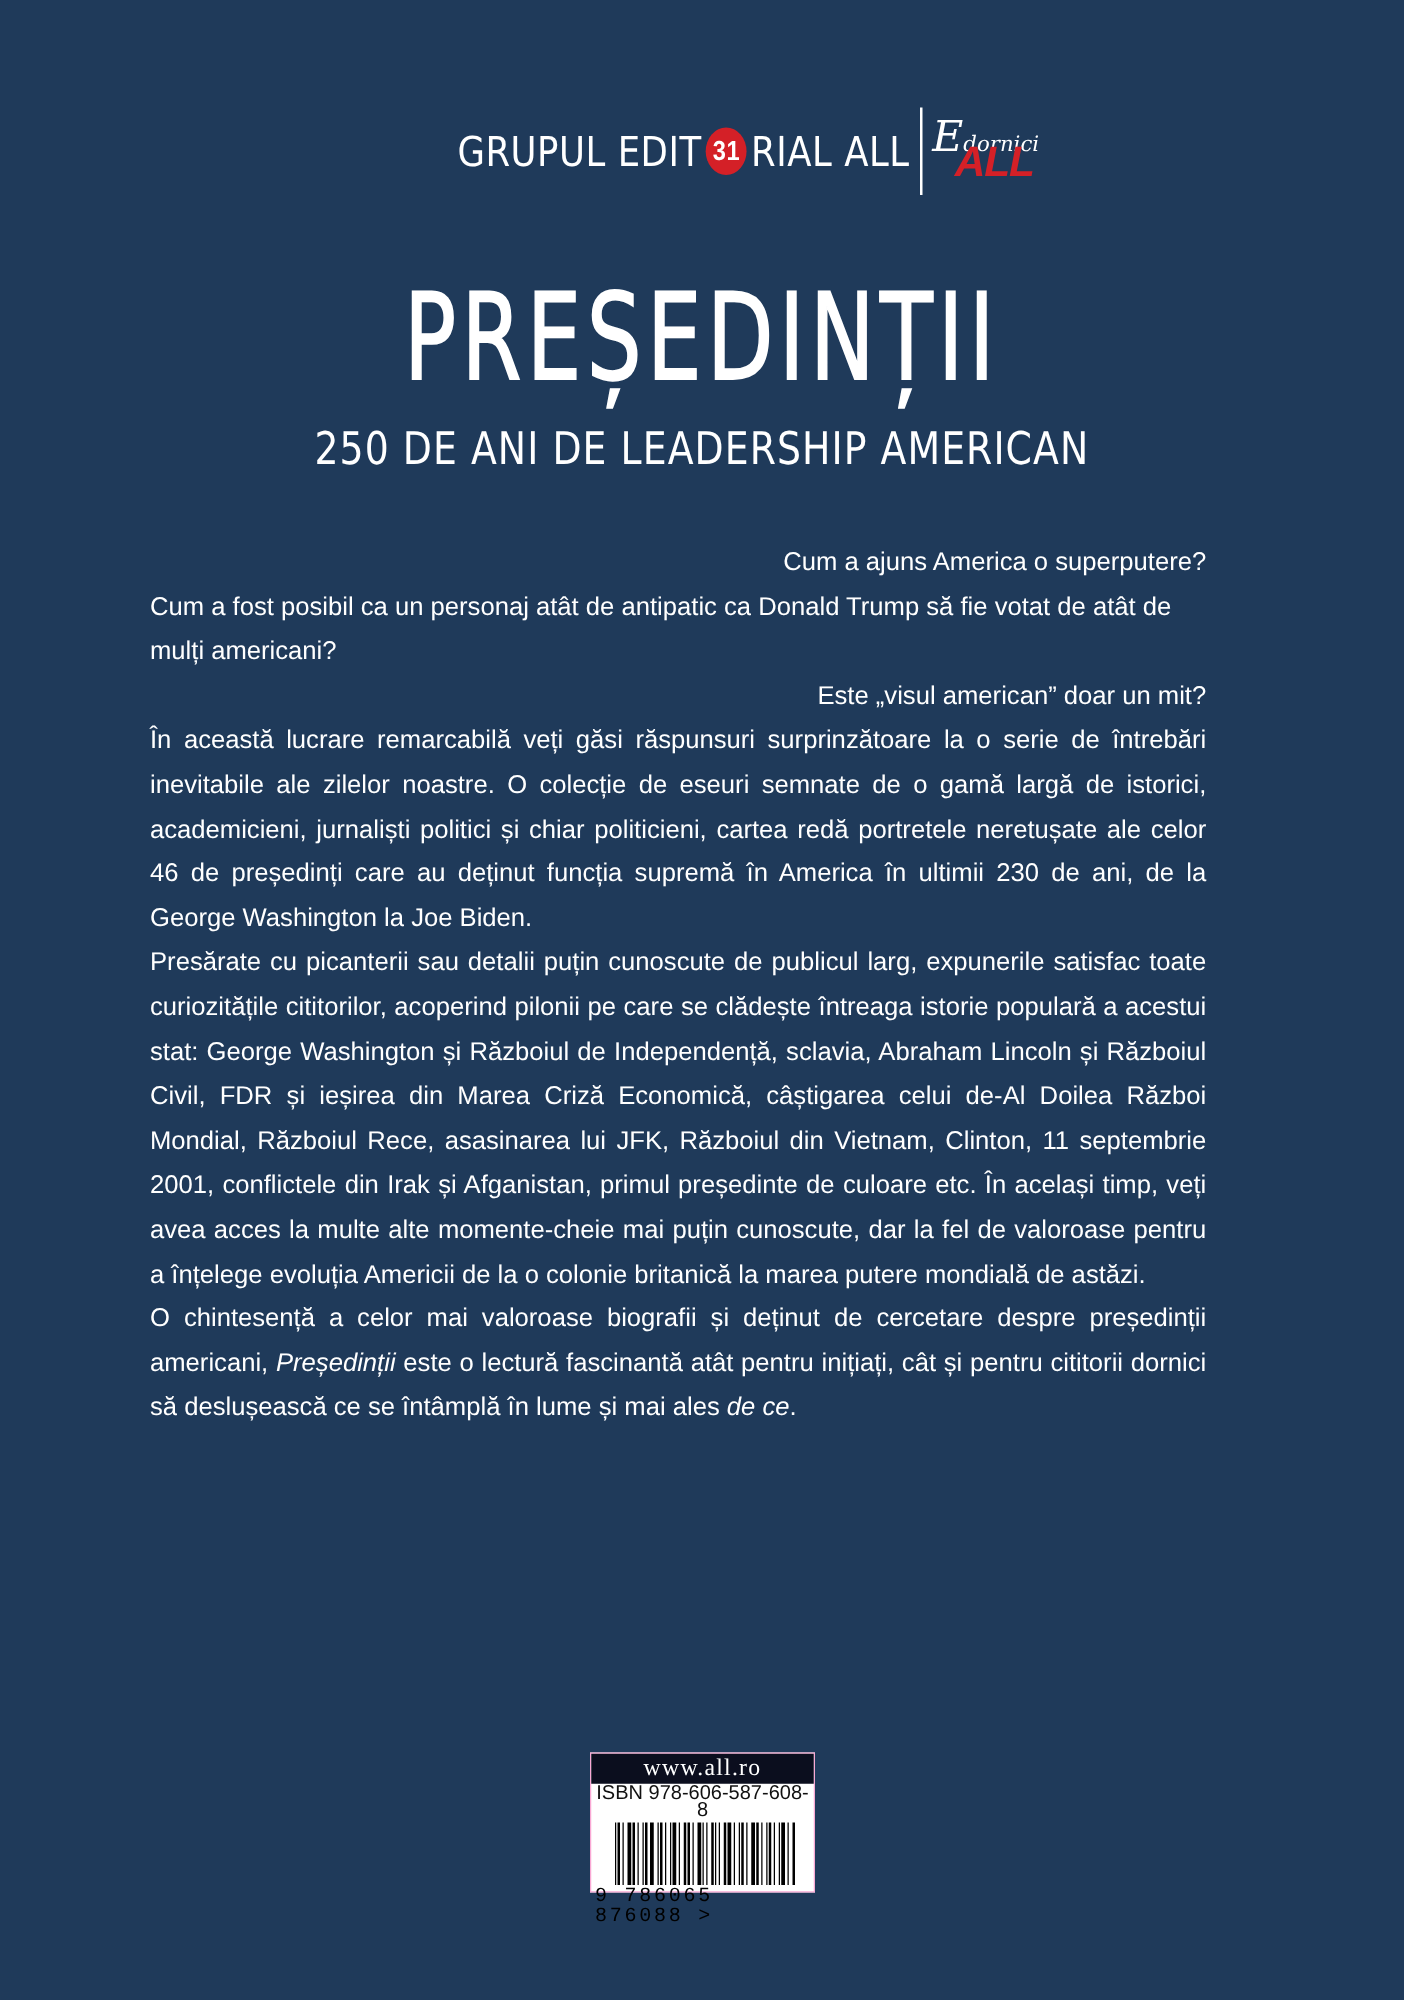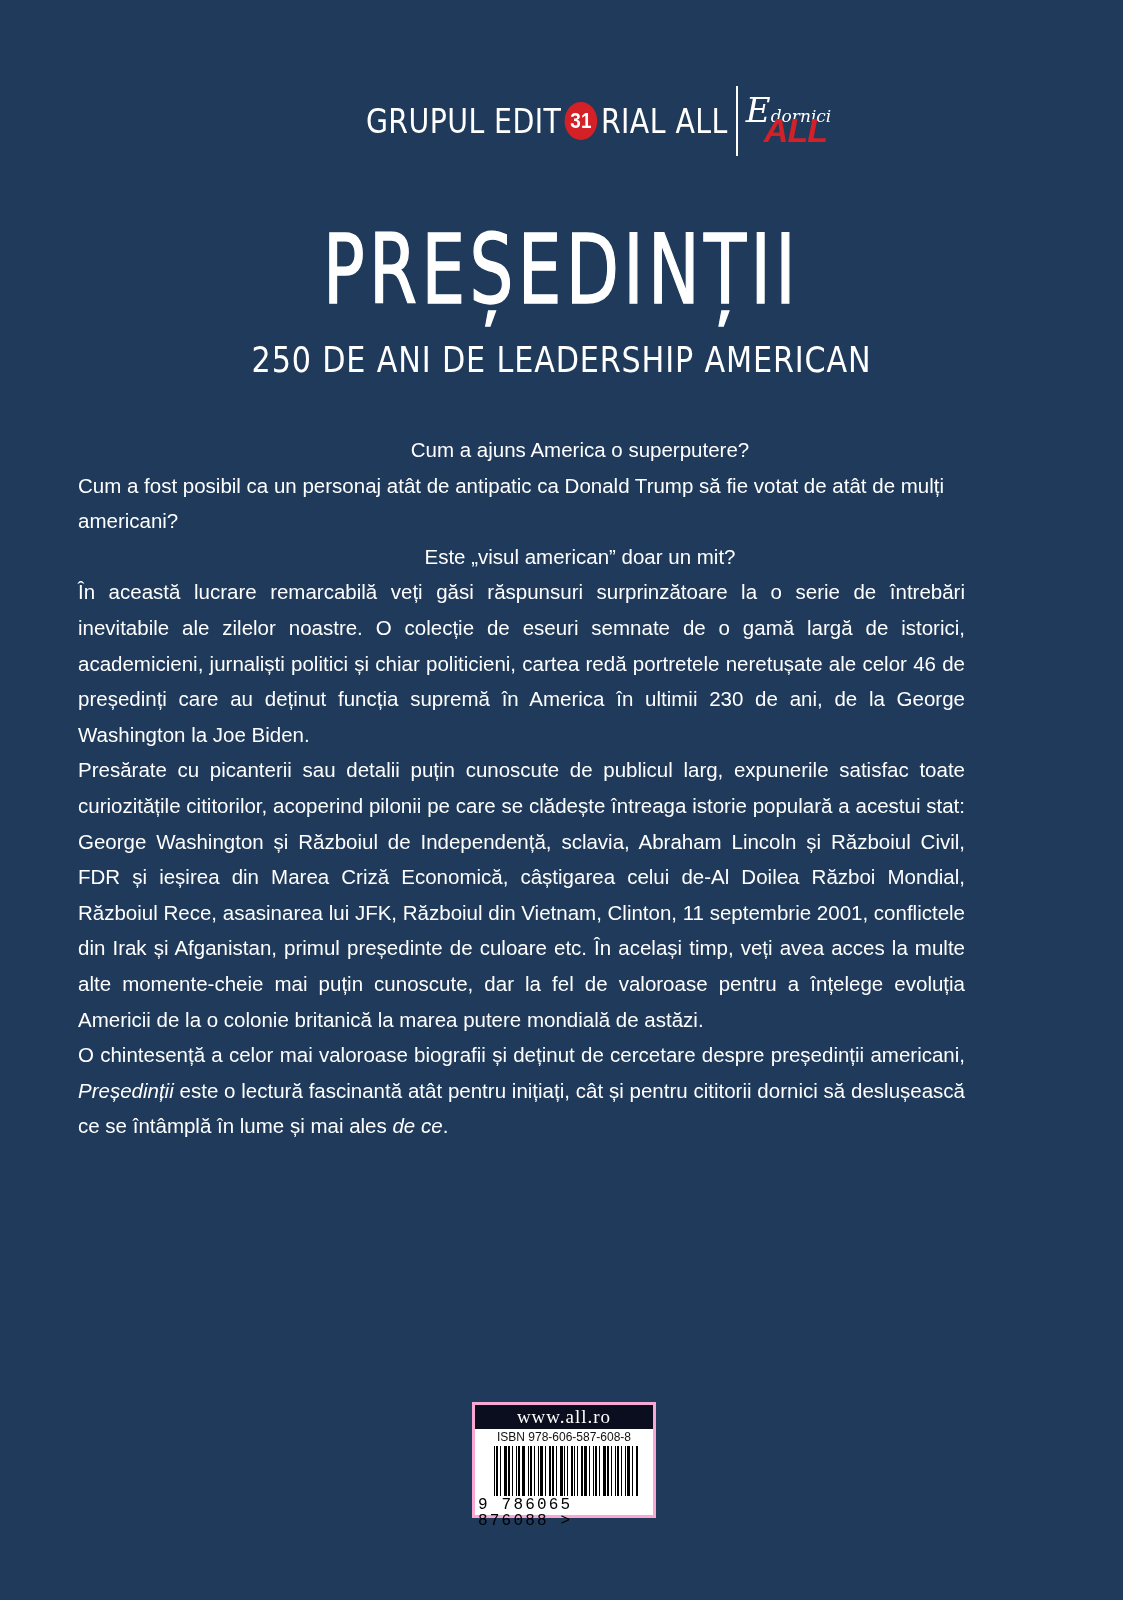--- a/index.html
+++ b/index.html
@@ -52,33 +52,33 @@
     position: absolute; top: 342px; left: 0; width: 1123px; text-align: center;
     font-family: "DejaVu Sans", sans-serif; font-size: 36px; letter-spacing: 1px;
     transform: scaleX(0.84); line-height: 1;
   }
   .blurb {
     position: absolute; top: 432px; left: 193px; width: 772px;
     font-family: "Liberation Sans", sans-serif; font-size: 20.5px; line-height: 35.6px;
     color: #ffffff;
   }
   .blurb p { margin: 0; text-indent: 2px; text-align: justify; }
-  .blurb p.q { text-align: center; }
-  .blurb p.body { margin-left: -193px; padding-left: 78px; text-indent: 0; }
+  .blurb p.q { text-align: right; }
+  .blurb p.body { margin-left: -193px; padding-left: 120px; text-indent: 0; }
   .barcode-box {
     position: absolute; top: 1402px; left: 472px; width: 178px; height: 110px;
-    background: #ffffff; border: 3px solid #f9a8d4;
+    background: #ffffff; border: 1px solid #f9a8d4;
   }
   .barcode-url {
     height: 24px; background: #0b0e1e; color: #ffffff; text-align: center;
     font-family: "Liberation Serif", serif; font-size: 19px; line-height: 24px;
     letter-spacing: 1px;
   }
   .barcode-isbn {
-    text-align: center; color: #111; font-size: 12px; line-height: 14px;
+    text-align: center; color: #111; font-size: 16px; line-height: 14px;
     font-family: "Liberation Sans", sans-serif; margin-top: 1px;
   }
   .barcode-bars { display: flex; justify-content: center; height: 50px; margin: 2px 10px 0 14px; }
   .barcode-bars span { display: block; background: #000; height: 100%; }
   .barcode-digits {
     font-family: "Liberation Mono", monospace; font-size: 16px; color: #000;
     letter-spacing: 2.2px; padding-left: 3px; line-height: 16px; margin-top: 1px;
   }
 </style>
 </head>

